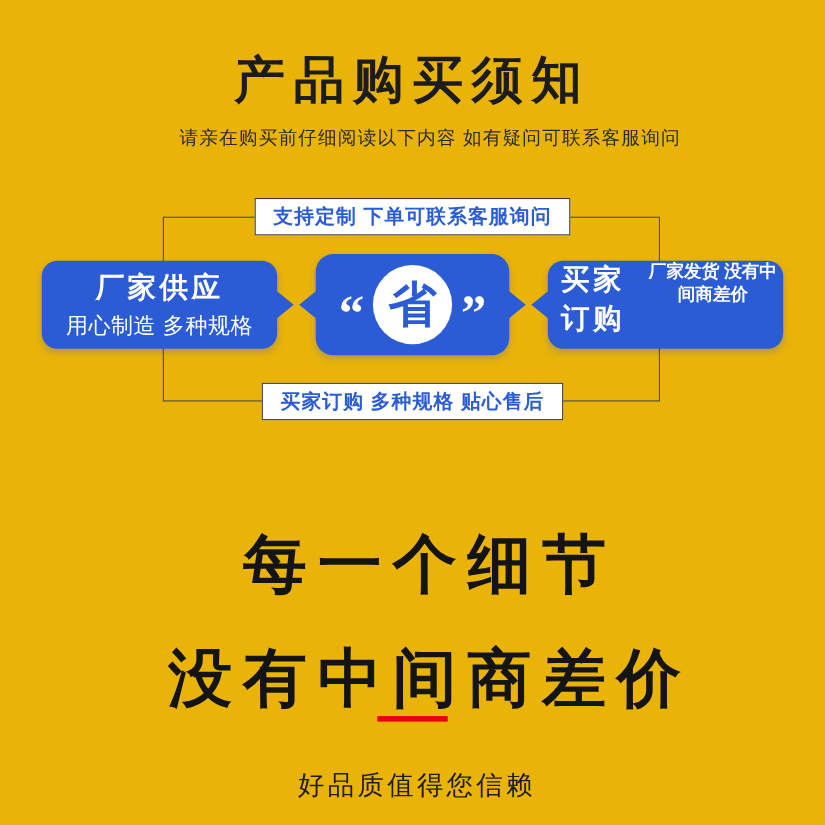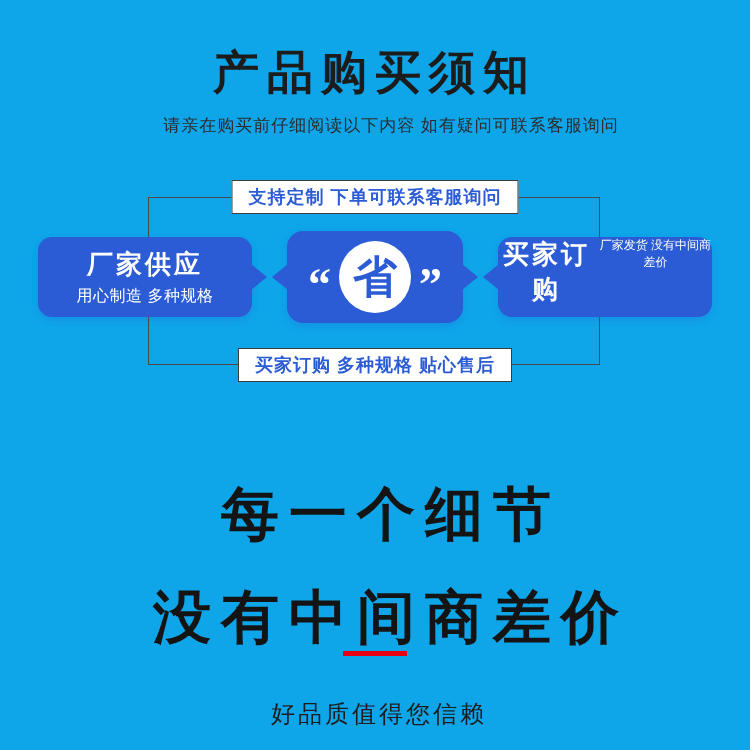--- a/index.html
+++ b/index.html
@@ -1,20 +1,20 @@
 <!DOCTYPE html>
 <html><head>
 <meta charset="utf-8">
 <style>
   html, body { margin: 0; padding: 0; background: #ffffff; }
   .canvas {
     position: relative;
     width: 750px;
     height: 750px;
-    background: #0ea5e9;
+    background: #eab308;
     overflow: hidden;
     font-family: "Liberation Sans", "DejaVu Sans", sans-serif;
   }
 
   
   .title {
     position: absolute;
     top: 42px;
     left: 0;
     width: 100%;
@@ -91,22 +91,22 @@
     left: 498px;
     top: 237px;
     width: 214px;
     height: 80px;
     display: flex;
     flex-direction: row;
     justify-content: center;
     gap: 4px;
   }
   .card-title { font-size: 26px; font-weight: 800; letter-spacing: 3px; }
-  .card-sub { font-size: 16px; letter-spacing: 0.5px; }
-  .card-sub-small { font-size: 12px; letter-spacing: 0; }
+  .card-sub { font-size: 20px; letter-spacing: 0.5px; }
+  .card-sub-small { font-size: 16px; letter-spacing: 0; font-weight: bold; }
 
   .tip {
     position: absolute;
     top: 50%;
     transform: translateY(-50%);
     width: 0;
     height: 0;
     border-top: 13px solid transparent;
     border-bottom: 13px solid transparent;
   }

